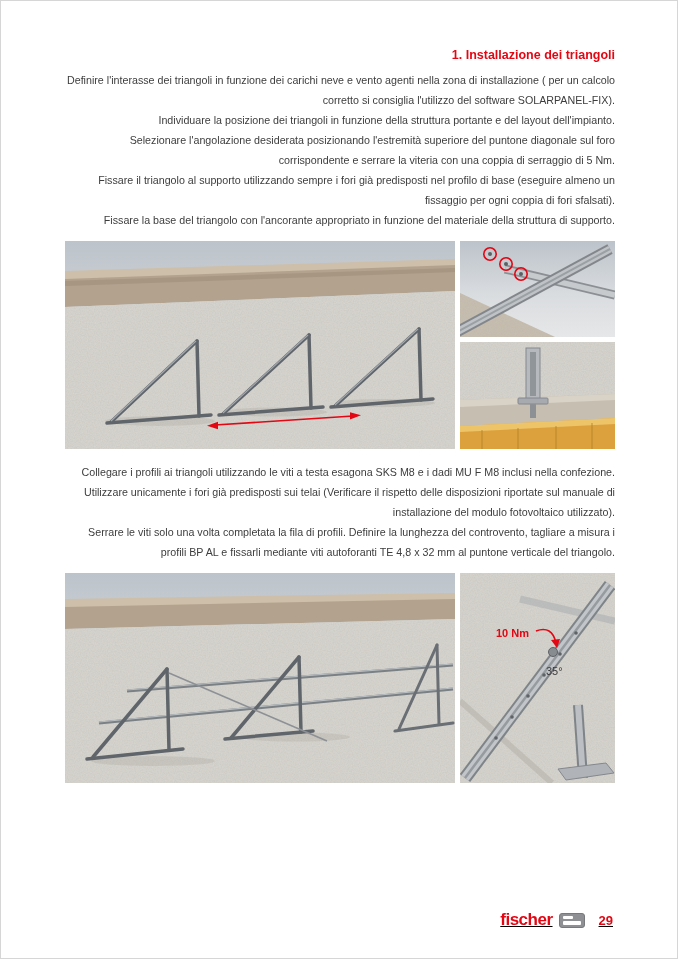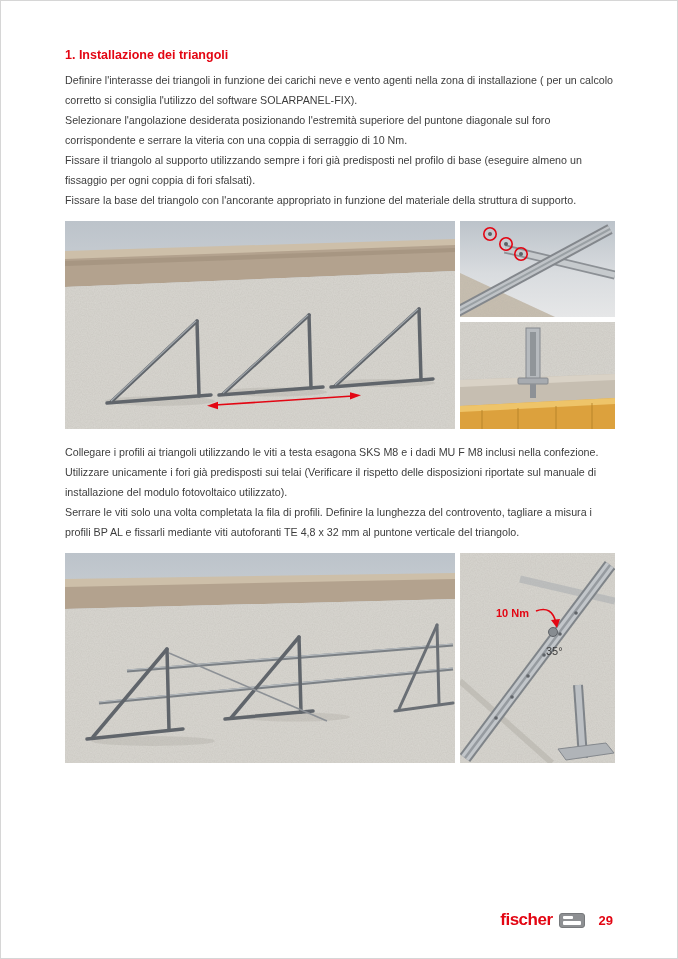--- a/index.html
+++ b/index.html
@@ -2,29 +2,29 @@
 <html><head>
 <meta charset="utf-8">
 <style>
   * { box-sizing: border-box; }
   html, body { margin: 0; padding: 0; }
   body { background: #ffffff; font-family: "Liberation Sans", sans-serif; }
   .page {
     width: 678px; height: 959px; background: #fff;
     border: 1px solid #d6d6d6; position: relative; overflow: hidden;
   }
-  .content { position: absolute; left: 64px; top: 47px; width: 550px; }
+  .content { position: absolute; left: 64px; top: 47px; width: 550px; text-align: right; }
   .sec-title { color: #e30613; font-size: 12.5px; font-weight: bold; margin: 0 0 8px 0; }
   .body-text p { margin: 0; font-size: 10.7px; line-height: 20px; color: #3d3d3d; }
   .figure-row { display: flex; gap: 5px; margin-top: 11px; border-radius: 19px; }
   .fig-col { display: flex; flex-direction: column; gap: 5px; }
   .sec2 { margin-top: 13px; }
   svg { display: block; }
   svg text { font-family: "Liberation Sans", sans-serif; }
-  .footer { position: absolute; right: 64px; bottom: 28px; display: flex; align-items: center; gap: 6px; }
+  .footer { position: absolute; right: 64px; bottom: 28px; display: flex; align-items: center; gap: 6px; text-decoration: underline; }
   .brand { color: #e30613; font-weight: bold; font-size: 17px; letter-spacing: -0.5px; }
   .pagenum { color: #e30613; font-size: 13px; font-weight: bold; margin-left: 8px; }
 </style>
 </head>
 <body>
 
 <div class="page">
 
   <svg width="0" height="0" style="position:absolute" aria-hidden="true">
     <defs>
@@ -40,21 +40,22 @@
       </filter>
     </defs>
   </svg>
 
   <div class="content">
 
     <section>
       <h2 class="sec-title">1. Installazione dei triangoli</h2>
       <div class="body-text">
         <p>Definire l'interasse dei triangoli in funzione dei carichi neve e vento agenti nella zona di installazione ( per un calcolo corretto si consiglia l'utilizzo del software SOLARPANEL-FIX).</p>
-        <p>Selezionare l'angolazione desiderata posizionando l'estremità superiore del puntone diagonale sul foro corrispondente e serrare la viteria con una coppia di serraggio di 10 Nm.</p>
+        <p>Individuare la posizione dei triangoli in funzione della struttura portante e del layout dell'impianto.</p>
+        <p>Selezionare l'angolazione desiderata posizionando l'estremità superiore del puntone diagonale sul foro corrispondente e serrare la viteria con una coppia di serraggio di 5 Nm.</p>
         <p>Fissare il triangolo al supporto utilizzando sempre i fori già predisposti nel profilo di base (eseguire almeno un fissaggio per ogni coppia di fori sfalsati).</p>
         <p>Fissare la base del triangolo con l'ancorante appropriato in funzione del materiale della struttura di supporto.</p>
       </div>
 
       <div class="figure-row">
 
         <svg width="390" height="208" viewBox="0 0 390 208">
           <rect width="390" height="208" fill="url(#skyG)"></rect>
           <g>
             <polygon points="0,34 390,22 390,50 0,66" fill="#b3a28e"></polygon>

